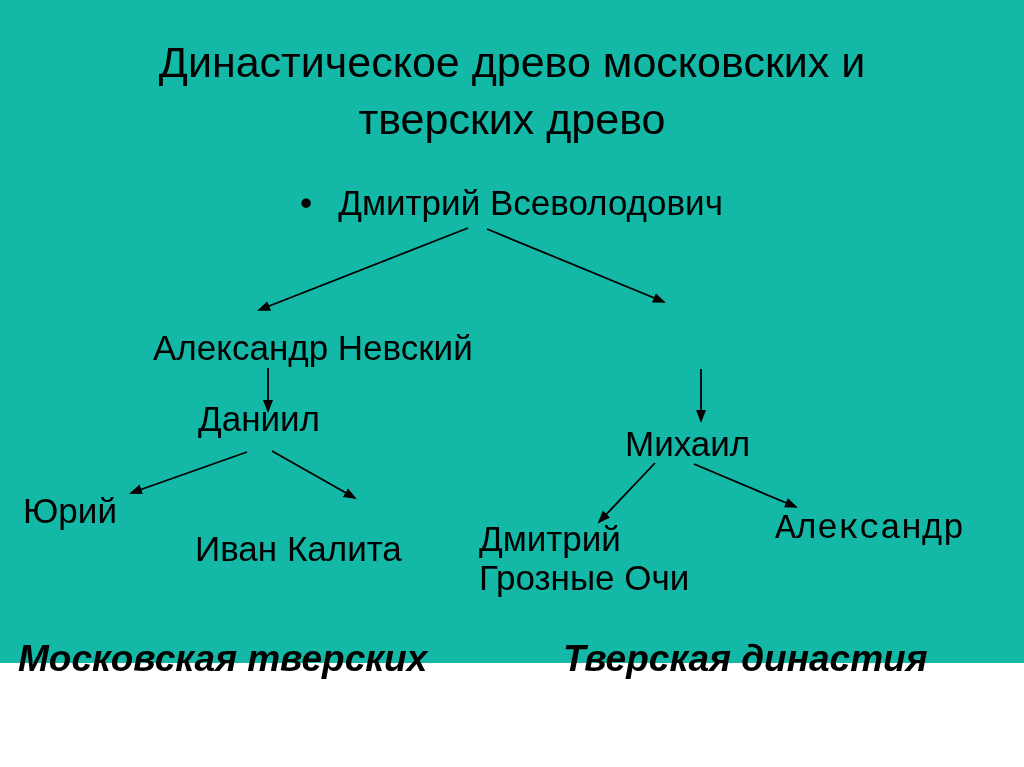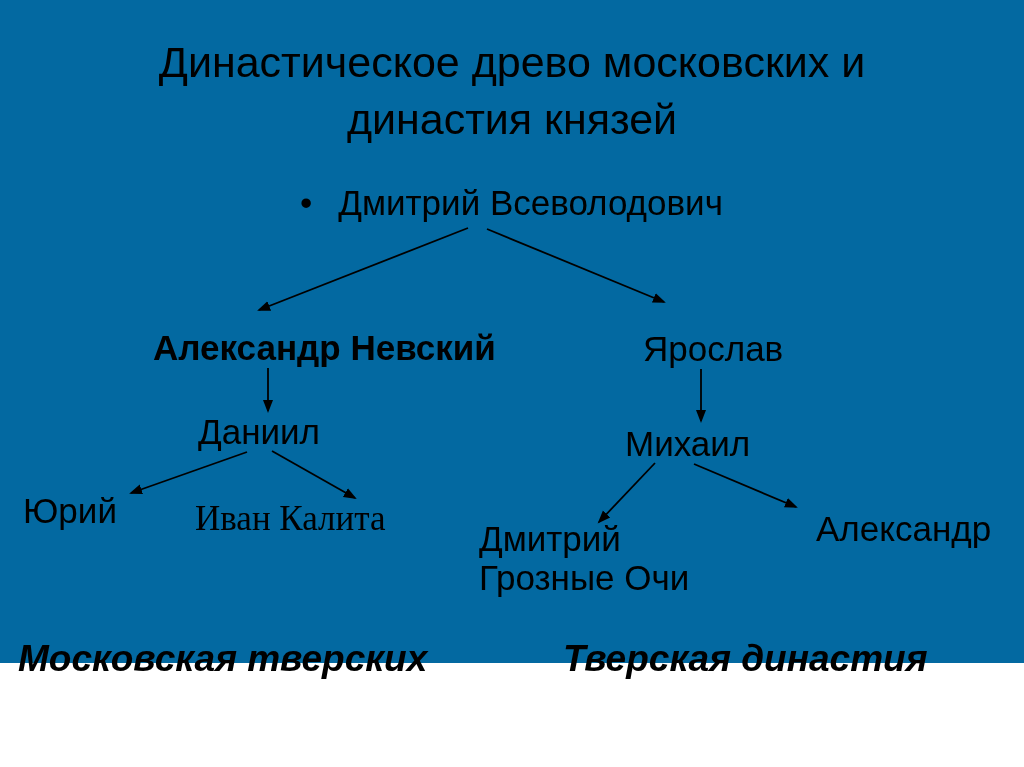--- a/index.html
+++ b/index.html
@@ -3,21 +3,21 @@
 <meta charset="utf-8">
 <style>
   * { margin: 0; padding: 0; box-sizing: border-box; }
   html, body { width: 1024px; height: 767px; overflow: hidden; }
   body { font-family: "Liberation Sans", "DejaVu Sans", sans-serif; }
 
   .slide {
     position: relative;
     width: 1024px;
     height: 663px;
-    background: #0369a1;
+    background: #14b8a6;
     color: #000000;
   }
 
   .slide-title {
     position: absolute;
     top: 34px;
     left: 0;
     width: 1024px;
     text-align: center;
     font-size: 43px;
@@ -45,49 +45,49 @@
   .node-root {
     left: 300px; top: 184px;
     display: flex;
     align-items: baseline;
   }
   .node-root .bullet {
     font-size: 35px;
     margin-right: 26px;
   }
 
-  .node-aleksandr-nevsky { left: 153px; top: 329px; font-weight: bold; }
+  .node-aleksandr-nevsky { left: 153px; top: 329px; }
   .node-yaroslav         { left: 643px; top: 330px; }
-  .node-daniil           { left: 198px; top: 413px; }
+  .node-daniil           { left: 198px; top: 400px; }
   .node-yuri             { left: 23px;  top: 492px; }
-  .node-ivan-kalita      { left: 195px; top: 500px; font-family: Liberation Serif, serif; }
+  .node-ivan-kalita      { left: 195px; top: 530px; }
   .node-mikhail          { left: 625px; top: 425px; }
   .node-dmitry           { left: 470px; top: 520px; width: 230px; white-space: normal; margin-left: 9px; }
-  .node-aleksandr-tver   { left: 816px; top: 510px; }
+  .node-aleksandr-tver   { left: 775px; top: 510px; font-family: Liberation Mono, monospace; }
 
   .footer-label {
     position: absolute;
     top: 638px;
     font-size: 37px;
     font-weight: 700;
     font-style: italic;
     color: #000000;
     white-space: nowrap;
   }
   .footer-moscow { left: 18px; }
   .footer-tver   { left: 563px; }
 </style>
 </head>
 <body>
 
 <div class="slide">
 
   <div class="slide-title">
     <div>Династическое древо московских и</div>
-    <div>династия князей</div>
+    <div>тверских древо</div>
   </div>
 
   <svg class="edges-layer" width="1024" height="767" viewBox="0 0 1024 767" xmlns="http://www.w3.org/2000/svg">
     <defs>
       <marker id="arrowhead" markerUnits="userSpaceOnUse" markerWidth="14" markerHeight="12" refX="11" refY="6" orient="auto">
         <path d="M0,1 L13,6 L0,11 z" fill="#000000"></path>
       </marker>
     </defs>
   <line x1="468" y1="228" x2="259" y2="310" stroke="#000000" stroke-width="1.8" marker-end="url(#arrowhead)"></line>
       <line x1="487" y1="229" x2="664" y2="302" stroke="#000000" stroke-width="1.8" marker-end="url(#arrowhead)"></line>
@@ -99,21 +99,20 @@
       <line x1="694" y1="464" x2="796" y2="507" stroke="#000000" stroke-width="1.8" marker-end="url(#arrowhead)"></line>
     </svg>
 
   <div class="node node-root">
     <span class="bullet">•</span>
     <span>Дмитрий Всеволодович</span>
   </div>
 
   <div class="node node-aleksandr-nevsky">Александр Невский</div>
 
-  <div class="node node-yaroslav">Ярослав</div>
 
   <div class="node node-daniil">Даниил</div>
 
   <div class="node node-yuri">Юрий</div>
 
   <div class="node node-ivan-kalita">Иван Калита</div>
 
   <div class="node node-mikhail">Михаил</div>
 
   <div class="node node-dmitry">Дмитрий Грозные Очи</div>

